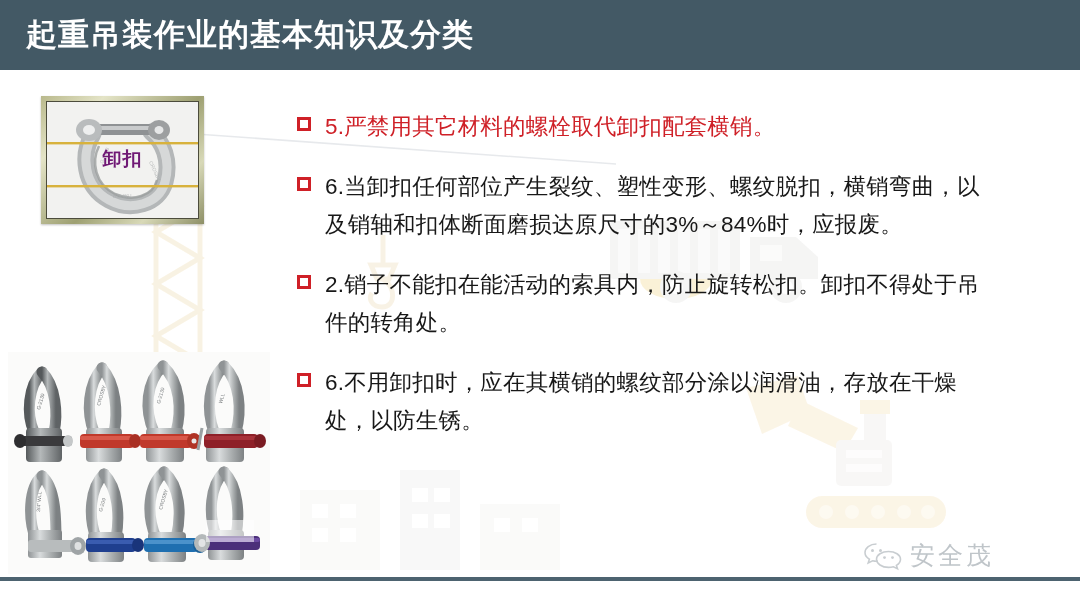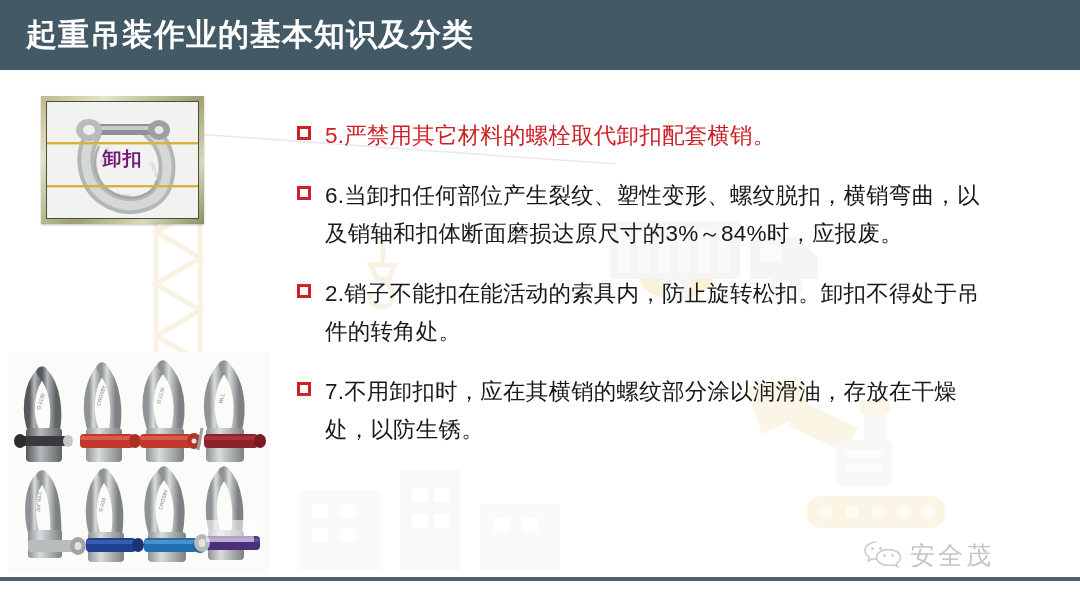--- a/index.html
+++ b/index.html
@@ -132,32 +132,31 @@
     height: 14px;
     border: 3px solid #cf2027;
     background: transparent;
   }
   .bullet-text {
     font-size: 22.5px;
     line-height: 38px;
     color: #181818;
     letter-spacing: 0.2px;
     text-align: left;
-    margin-top: 9px;
   }
   .bullet-item.highlight .bullet-text { color: #cf2027; }
   .bullet-item.highlight .bullet-marker { border-color: #cf2027; }
 
   
   #wechat-watermark {
     position: absolute;
     right: 86px;
     bottom: 36px;
     display: flex;
-    align-items: flex-start;
+    align-items: center;
     gap: 7px;
     opacity: 0.9;
   }
   #wechat-text {
     font-size: 25px;
     color: #b9bfc4;
     letter-spacing: 3px;
     font-weight: normal;
   }
 
@@ -394,21 +393,21 @@
       <div class="bullet-text">6.当卸扣任何部位产生裂纹、塑性变形、螺纹脱扣，横销弯曲，以及销轴和扣体断面磨损达原尺寸的3%～84%时，应报废。</div>
     </div>
 
     <div class="bullet-item">
       <span class="bullet-marker"></span>
       <div class="bullet-text">2.销子不能扣在能活动的索具内，防止旋转松扣。卸扣不得处于吊件的转角处。</div>
     </div>
 
     <div class="bullet-item">
       <span class="bullet-marker"></span>
-      <div class="bullet-text">7.不用卸扣时，应在其横销的螺纹部分涂以润滑油，存放在干燥处，以防生锈。</div>
+      <div class="bullet-text">6.不用卸扣时，应在其横销的螺纹部分涂以润滑油，存放在干燥处，以防生锈。</div>
     </div>
 
   </div>
 
   <div id="wechat-watermark">
     <svg width="40" height="30" viewBox="0 0 40 30" aria-hidden="true">
       <g fill="none" stroke="#c3c8cc" stroke-width="1.6">
         <path d="M13.5 3 C6.8 3 2 7 2 11.6 C2 14.3 3.7 16.7 6.4 18.2 L5.2 22 L9.6 19.8 C10.8 20.1 12.1 20.3 13.5 20.3 C14 20.3 14.5 20.3 15 20.2"></path>
         <path d="M25.5 10.5 C32.2 10.5 37.5 14 37.5 18.3 C37.5 20.8 35.9 23 33.4 24.4 L34.5 27.8 L30.4 25.8 C28.9 26.2 27.3 26.4 25.5 26.4 C18.8 26.4 13.5 22.8 13.5 18.3 C13.5 13.9 18.8 10.5 25.5 10.5 Z"></path>
       </g>

